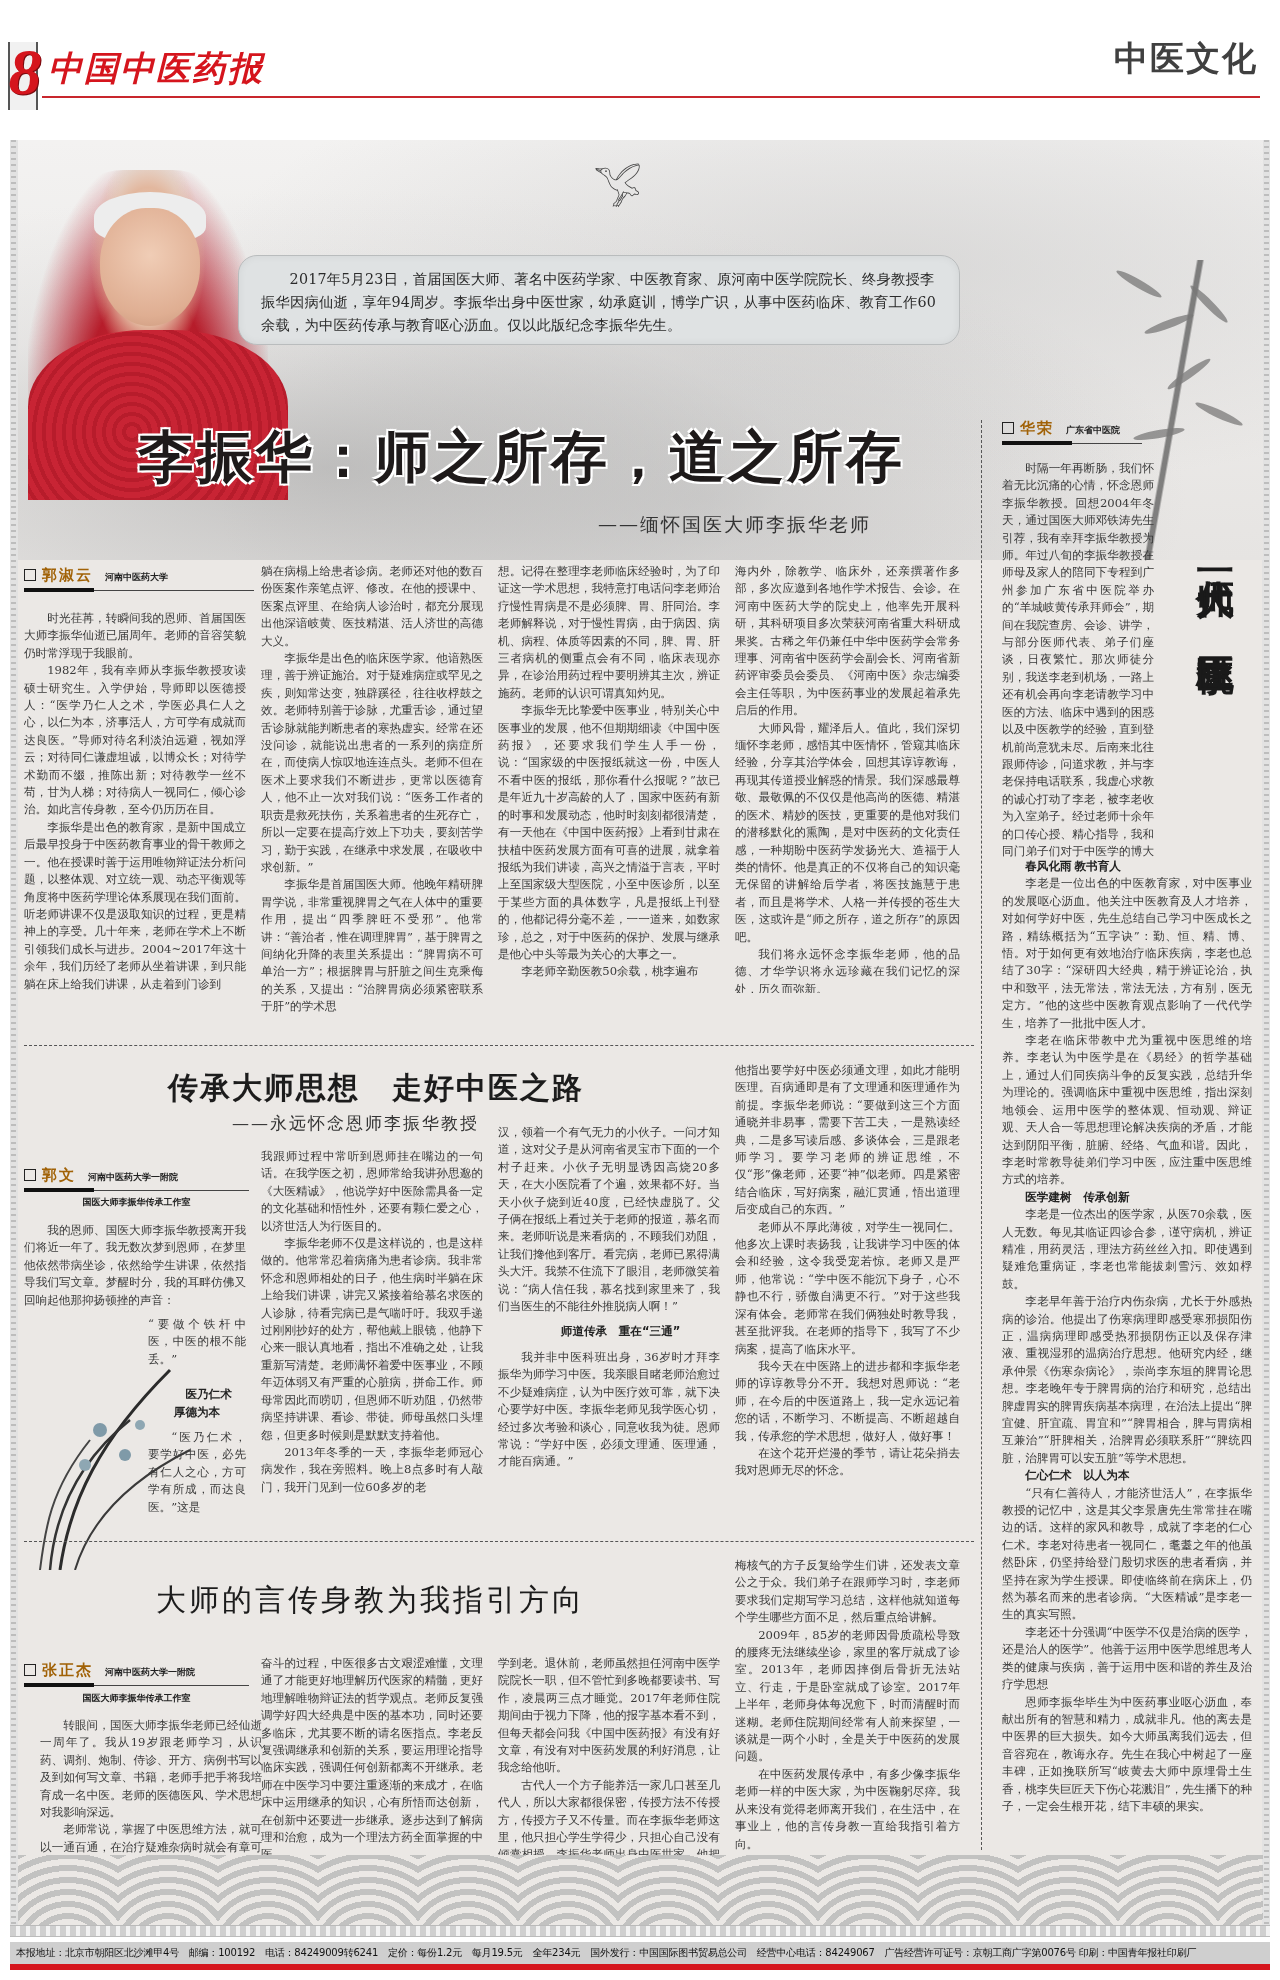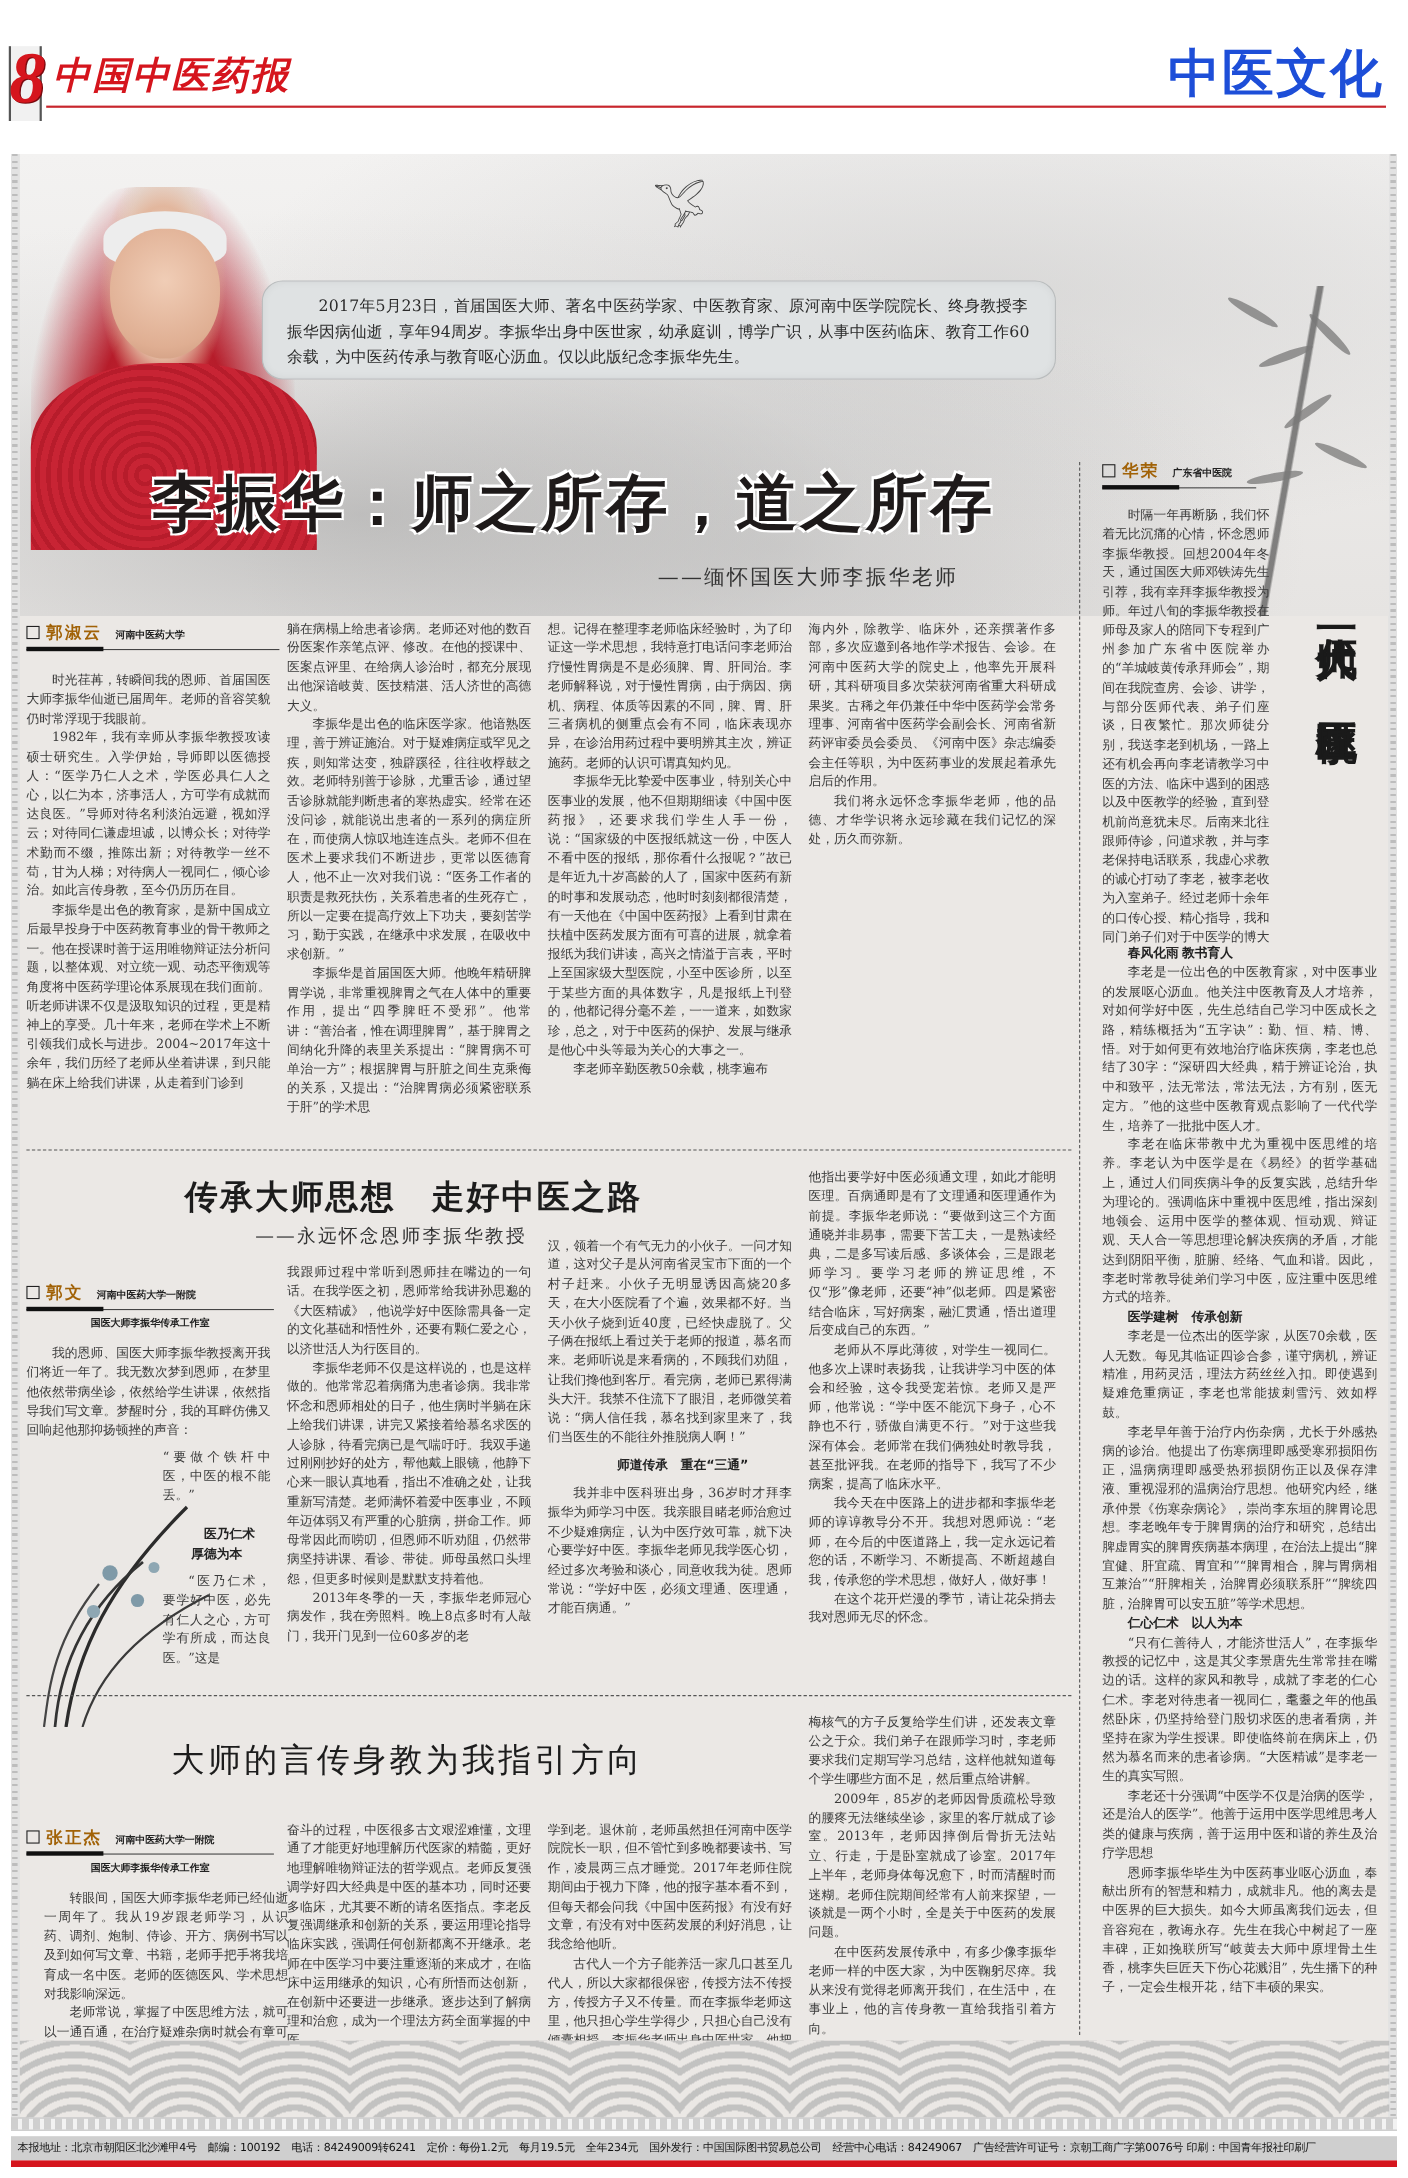--- a/index.html
+++ b/index.html
@@ -4,21 +4,21 @@
 <style>
   * { box-sizing: border-box; margin: 0; padding: 0; }
   html, body { width: 1280px; height: 1980px; background: #ffffff; overflow: hidden; }
   body { font-family: "DejaVu Serif", "Liberation Serif", serif; color: #2b2b2b; position: relative; }
 
   
   .masthead { position: absolute; left: 0; top: 0; width: 1280px; height: 110px; }
   .page-num-box { position: absolute; left: 8px; top: 42px; width: 30px; height: 68px; border-left: 2px solid #555; border-right: 2px solid #555; background: #f1f1f1; }
   .page-num { position: absolute; left: 8px; top: 34px; width: 34px; text-align: center; font-family: "Liberation Serif", serif; font-weight: bold; font-style: italic; font-size: 66px; line-height: 76px; color: #d5151d; text-shadow: 1px 1px 0 #7a0a0f; }
   .paper-name { position: absolute; left: 48px; top: 46px; font-family: "DejaVu Serif", serif; font-style: italic; font-weight: bold; font-size: 34px; letter-spacing: 2px; color: #d5151d; }
-  .section-name { position: absolute; right: 22px; top: 36px; font-family: "DejaVu Serif", serif; font-weight: bold; font-size: 47px; letter-spacing: 2px; color: #1d4ed8; }
+  .section-name { position: absolute; right: 22px; top: 36px; font-family: "DejaVu Serif", serif; font-weight: bold; font-size: 34px; letter-spacing: 2px; color: #404040; }
   .masthead-rule { position: absolute; left: 42px; right: 20px; top: 96px; height: 2px; background: #c8262d; }
 
   
   .frame { position: absolute; left: 10px; top: 140px; width: 1260px; height: 1785px; background: #ebe8e5; border-left: 8px solid #e2e2e2; border-right: 8px solid #e2e2e2; }
   .frame::before, .frame::after { content: ""; position: absolute; top: 0; bottom: 0; width: 5px; background: repeating-linear-gradient(180deg, #bdbdbd 0 2px, transparent 2px 6px); }
   .frame::before { left: -7px; }
   .frame::after { right: -7px; }
   .greek-bottom { position: absolute; left: 10px; top: 1925px; width: 1260px; height: 12px; background: repeating-linear-gradient(90deg, #cfcfcf 0 6px, #f2f2f2 6px 10px); border-top: 1px solid #bbb; border-bottom: 1px solid #bbb; }
 
   
@@ -137,20 +137,21 @@
   <p>李振华是出色的临床医学家。他谙熟医理，善于辨证施治。对于疑难病症或罕见之疾，则知常达变，独辟蹊径，往往收桴鼓之效。老师特别善于诊脉，尤重舌诊，通过望舌诊脉就能判断患者的寒热虚实。经常在还没问诊，就能说出患者的一系列的病症所在，而使病人惊叹地连连点头。老师不但在医术上要求我们不断进步，更常以医德育人，他不止一次对我们说：“医务工作者的职责是救死扶伤，关系着患者的生死存亡，所以一定要在提高疗效上下功夫，要刻苦学习，勤于实践，在继承中求发展，在吸收中求创新。”</p>
   <p>李振华是首届国医大师。他晚年精研脾胃学说，非常重视脾胃之气在人体中的重要作用，提出“四季脾旺不受邪”。他常讲：“善治者，惟在调理脾胃”，基于脾胃之间纳化升降的表里关系提出：“脾胃病不可单治一方”；根据脾胃与肝脏之间生克乘侮的关系，又提出：“治脾胃病必须紧密联系于肝”的学术思</p>
 </div>
 <div class="col" style="left:498px;top:563px;width:222px;height:475px;">
   <p class="noind">想。记得在整理李老师临床经验时，为了印证这一学术思想，我特意打电话问李老师治疗慢性胃病是不是必须脾、胃、肝同治。李老师解释说，对于慢性胃病，由于病因、病机、病程、体质等因素的不同，脾、胃、肝三者病机的侧重点会有不同，临床表现亦异，在诊治用药过程中要明辨其主次，辨证施药。老师的认识可谓真知灼见。</p>
   <p>李振华无比挚爱中医事业，特别关心中医事业的发展，他不但期期细读《中国中医药报》，还要求我们学生人手一份，说：“国家级的中医报纸就这一份，中医人不看中医的报纸，那你看什么报呢？”故已是年近九十岁高龄的人了，国家中医药有新的时事和发展动态，他时时刻刻都很清楚，有一天他在《中国中医药报》上看到甘肃在扶植中医药发展方面有可喜的进展，就拿着报纸为我们讲读，高兴之情溢于言表，平时上至国家级大型医院，小至中医诊所，以至于某些方面的具体数字，凡是报纸上刊登的，他都记得分毫不差，一一道来，如数家珍，总之，对于中医药的保护、发展与继承是他心中头等最为关心的大事之一。</p>
   <p>李老师辛勤医教50余载，桃李遍布</p>
 </div>
 <div class="col" style="left:735px;top:563px;width:225px;height:430px;">
   <p class="noind">海内外，除教学、临床外，还亲撰著作多部，多次应邀到各地作学术报告、会诊。在河南中医药大学的院史上，他率先开展科研，其科研项目多次荣获河南省重大科研成果奖。古稀之年仍兼任中华中医药学会常务理事、河南省中医药学会副会长、河南省新药评审委员会委员、《河南中医》杂志编委会主任等职，为中医药事业的发展起着承先启后的作用。</p>
+  <p>大师风骨，耀泽后人。值此，我们深切缅怀李老师，感悟其中医情怀，管窥其临床经验，分享其治学体会，回想其谆谆教诲，再现其传道授业解惑的情景。我们深感最尊敬、最敬佩的不仅仅是他高尚的医德、精湛的医术、精妙的医技，更重要的是他对我们的潜移默化的熏陶，是对中医药的文化责任感，一种期盼中医药学发扬光大、造福于人类的情怀。他是真正的不仅将自己的知识毫无保留的讲解给后学者，将医技施慧于患者，而且是将学术、人格一并传授的苍生大医，这或许是“师之所存，道之所存”的原因吧。</p>
   <p>我们将永远怀念李振华老师，他的品德、才华学识将永远珍藏在我们记忆的深处，历久而弥新。</p>
 </div>
 
 <div class="dash-h" style="left:24px;top:1045px;width:950px;"></div>
 <div class="dash-v" style="left:981px;top:420px;height:1430px;"></div>
 
 <div class="byline" style="left:1002px;top:418px;width:140px;">
   <span class="box"></span><span class="name">华荣</span><span class="org">广东省中医院</span>
 </div>
 

